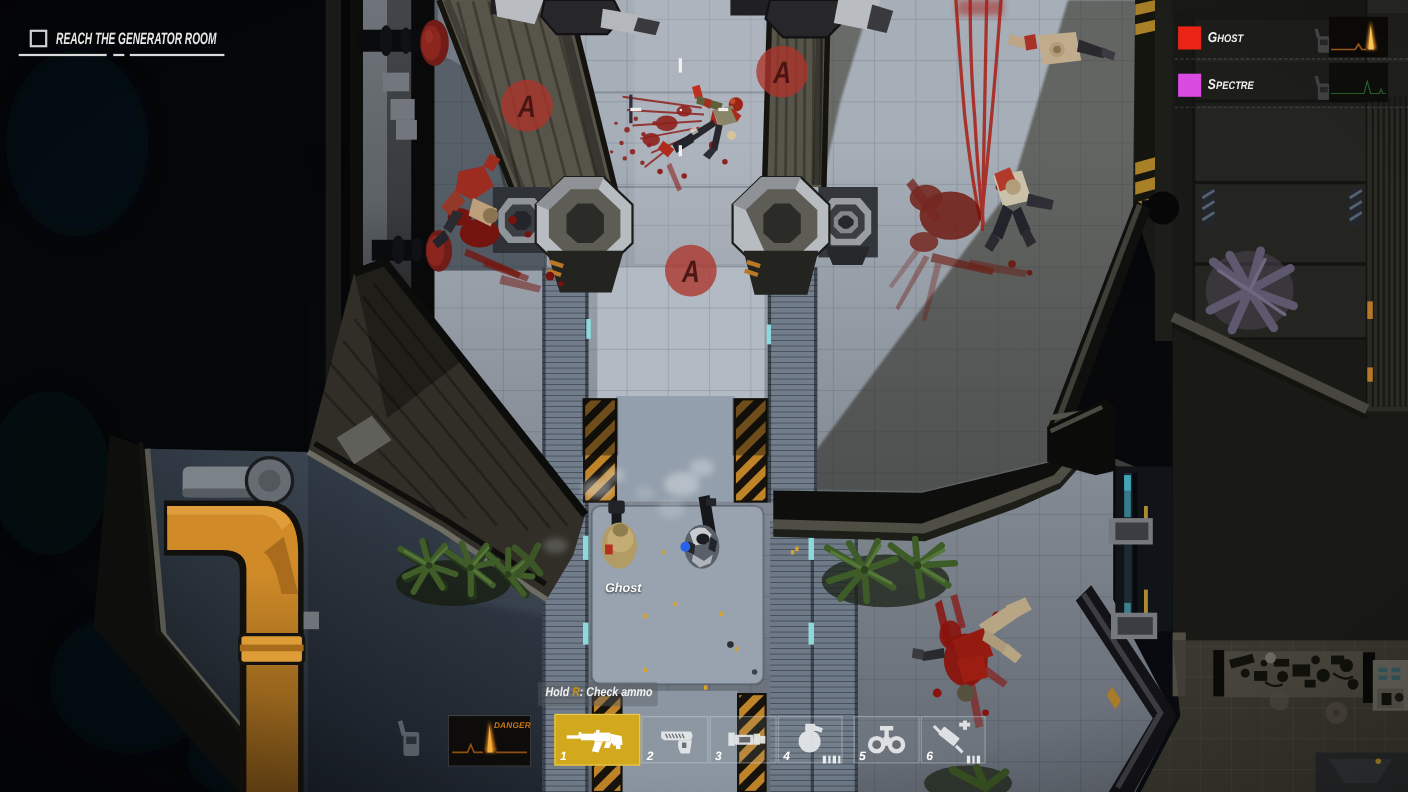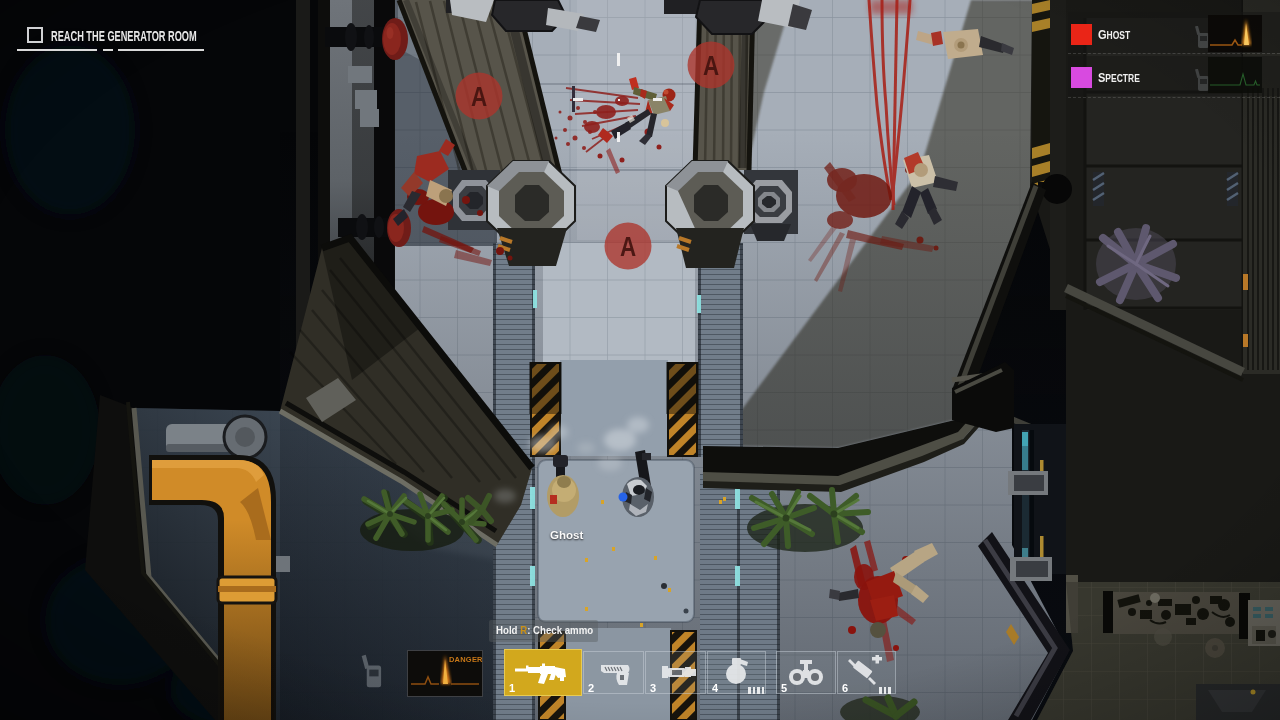--- a/index.html
+++ b/index.html
@@ -1,17 +1,17 @@
 <!DOCTYPE html>
 <html><head>
 <meta charset="utf-8">
 <style>
   html,body{margin:0;padding:0;background:#000;}
   #stage{position:relative;width:1280px;height:720px;overflow:hidden;background:#050607;
-         font-family:"Liberation Sans",sans-serif;}
+         font-family:"Liberation Sans",sans-serif;font-style:italic;}
   #scene{position:absolute;left:0;top:0;}
   .hud{position:absolute;color:#fff;}
 </style>
 </head>
 <body>
 <div id="stage">
 <svg id="scene" width="1280" height="720" viewBox="0 0 1280 720">
 <defs>
   <filter id="b8" x="-50%" y="-50%" width="200%" height="200%">
           <feGaussianBlur stdDeviation="8"></feGaussianBlur>

